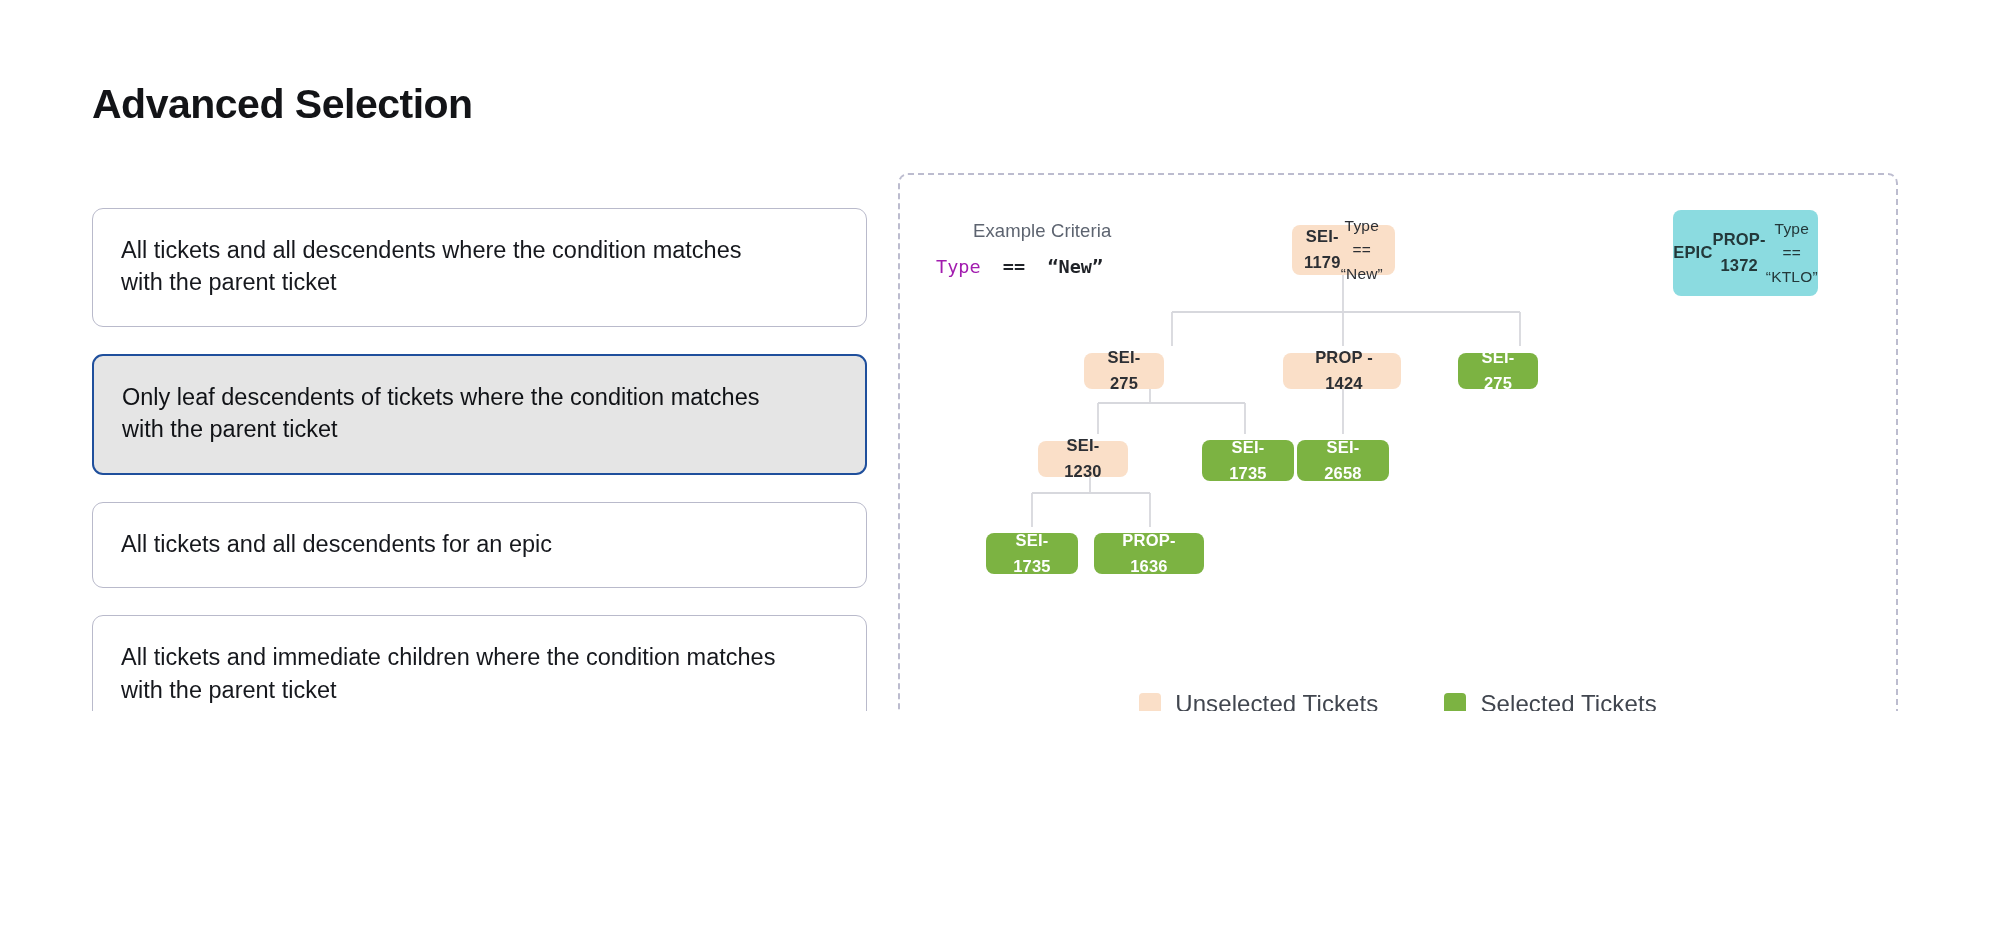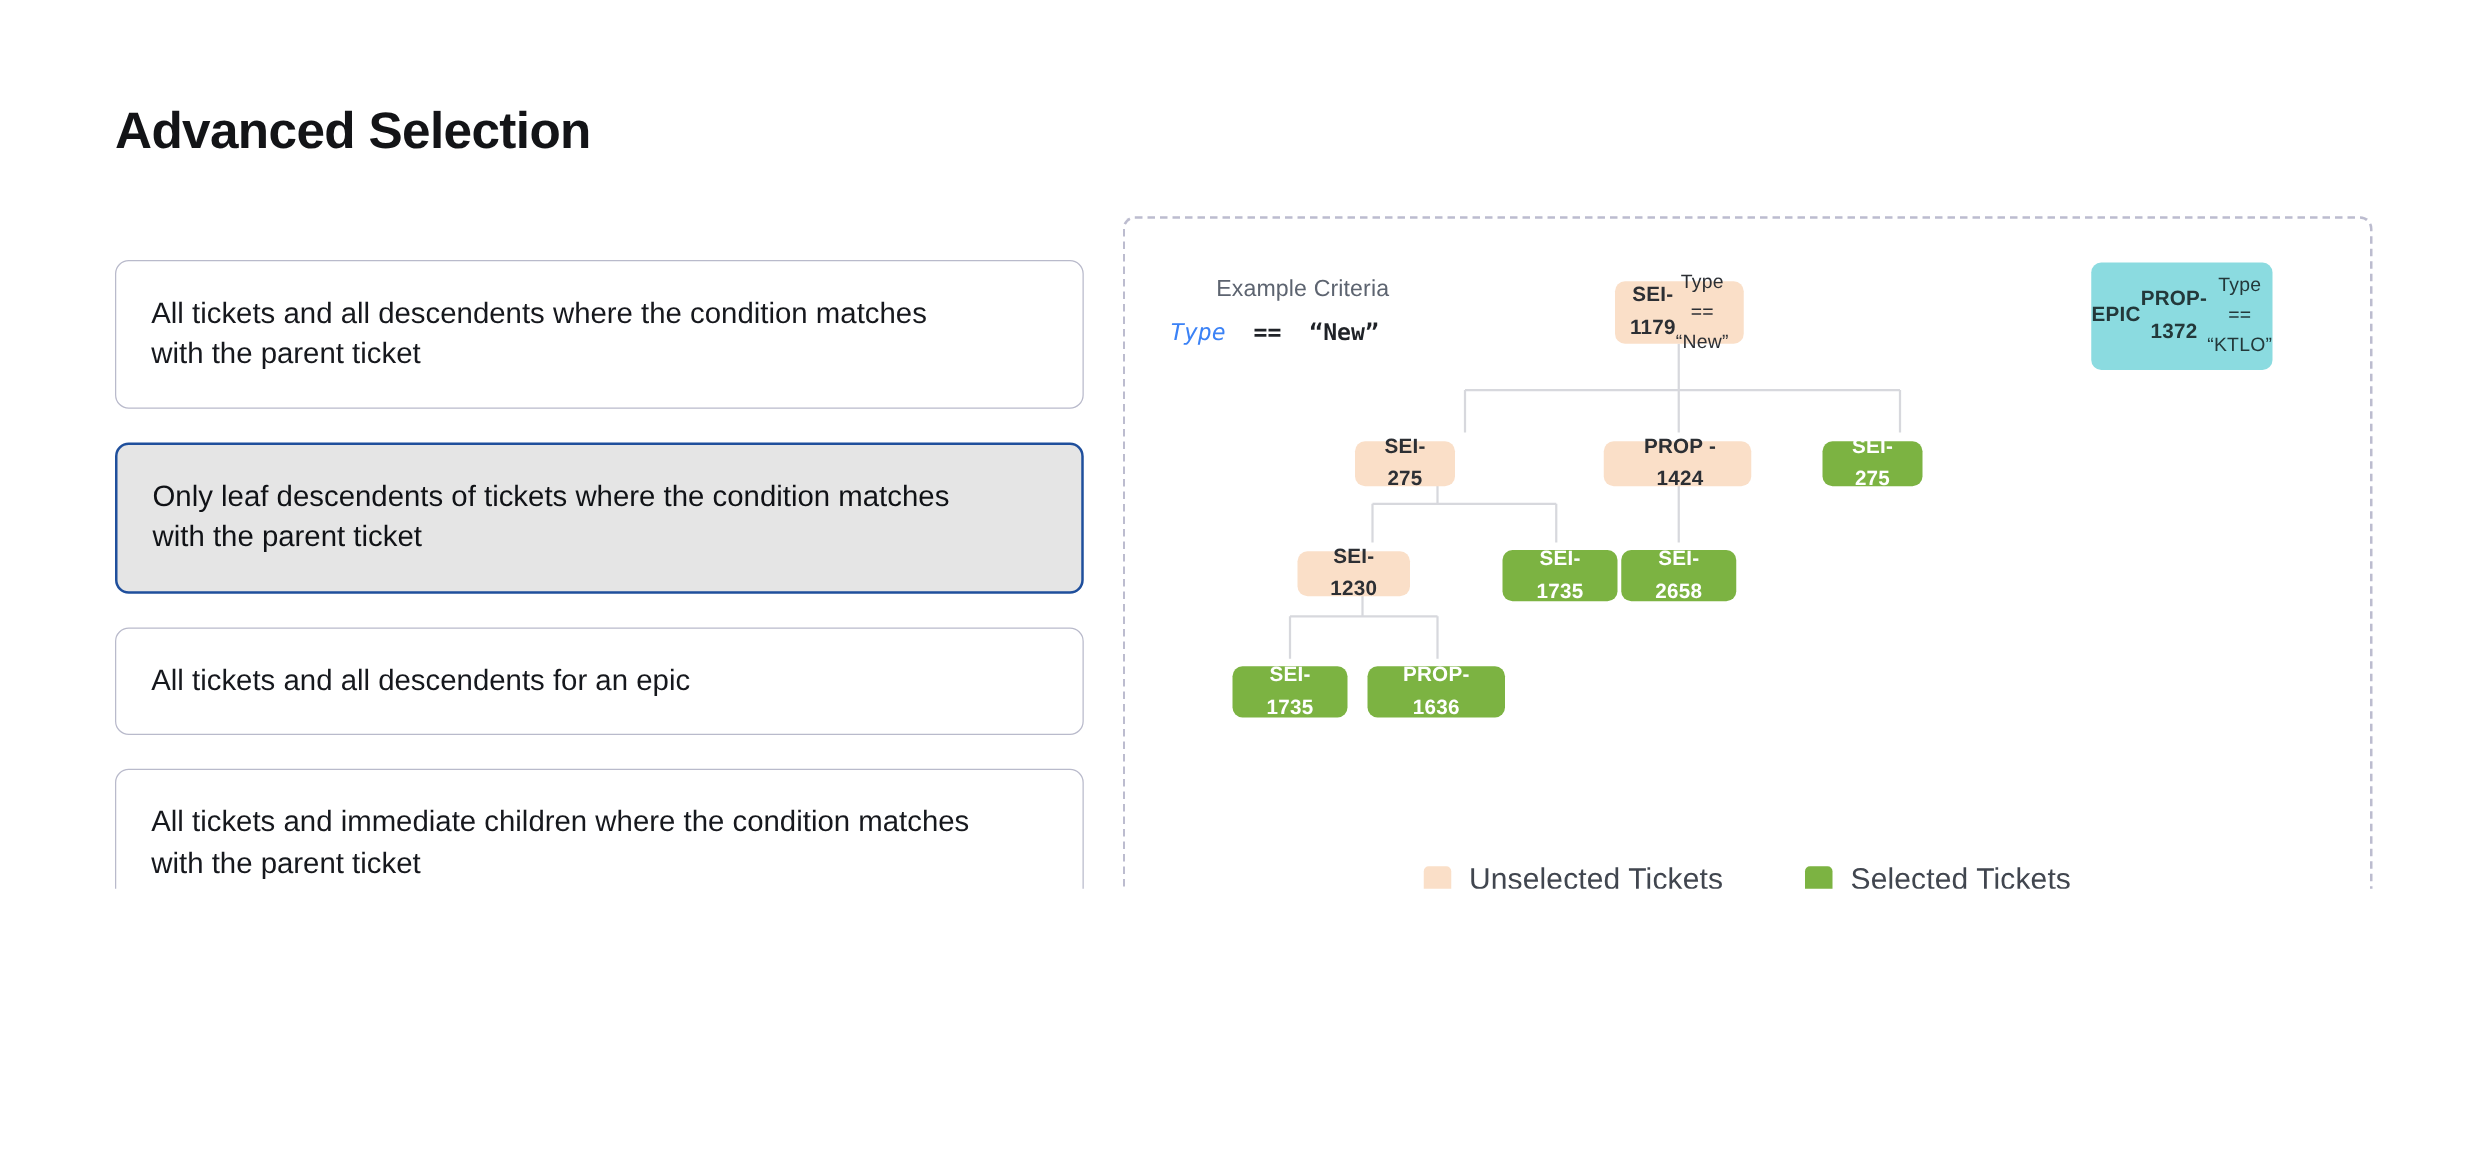--- a/index.html
+++ b/index.html
@@ -86,21 +86,21 @@
     color: #5d6470;
     letter-spacing: 0.1px;
     margin-bottom: 14px;
     margin-left: 37px;
   }
   .criteria-expr {
     font-family: "DejaVu Sans Mono", "Liberation Mono", monospace;
     font-size: 18.5px;
     white-space: pre;
   }
-  .criteria-expr .tok-field { color: #3b82f6; font-style: italic; }
+  .criteria-expr .tok-field { color: #a21caf; }
   .criteria-expr .tok-op    { color: #1f2227; font-weight: 700; }
   .criteria-expr .tok-val   { color: #1f2227; font-weight: 700; }
 
   
   .tree { position: absolute; inset: 0; }
   .tree svg { position: absolute; left: 0; top: 0; }
 
   .node {
     position: absolute;
     border-radius: 8px;

